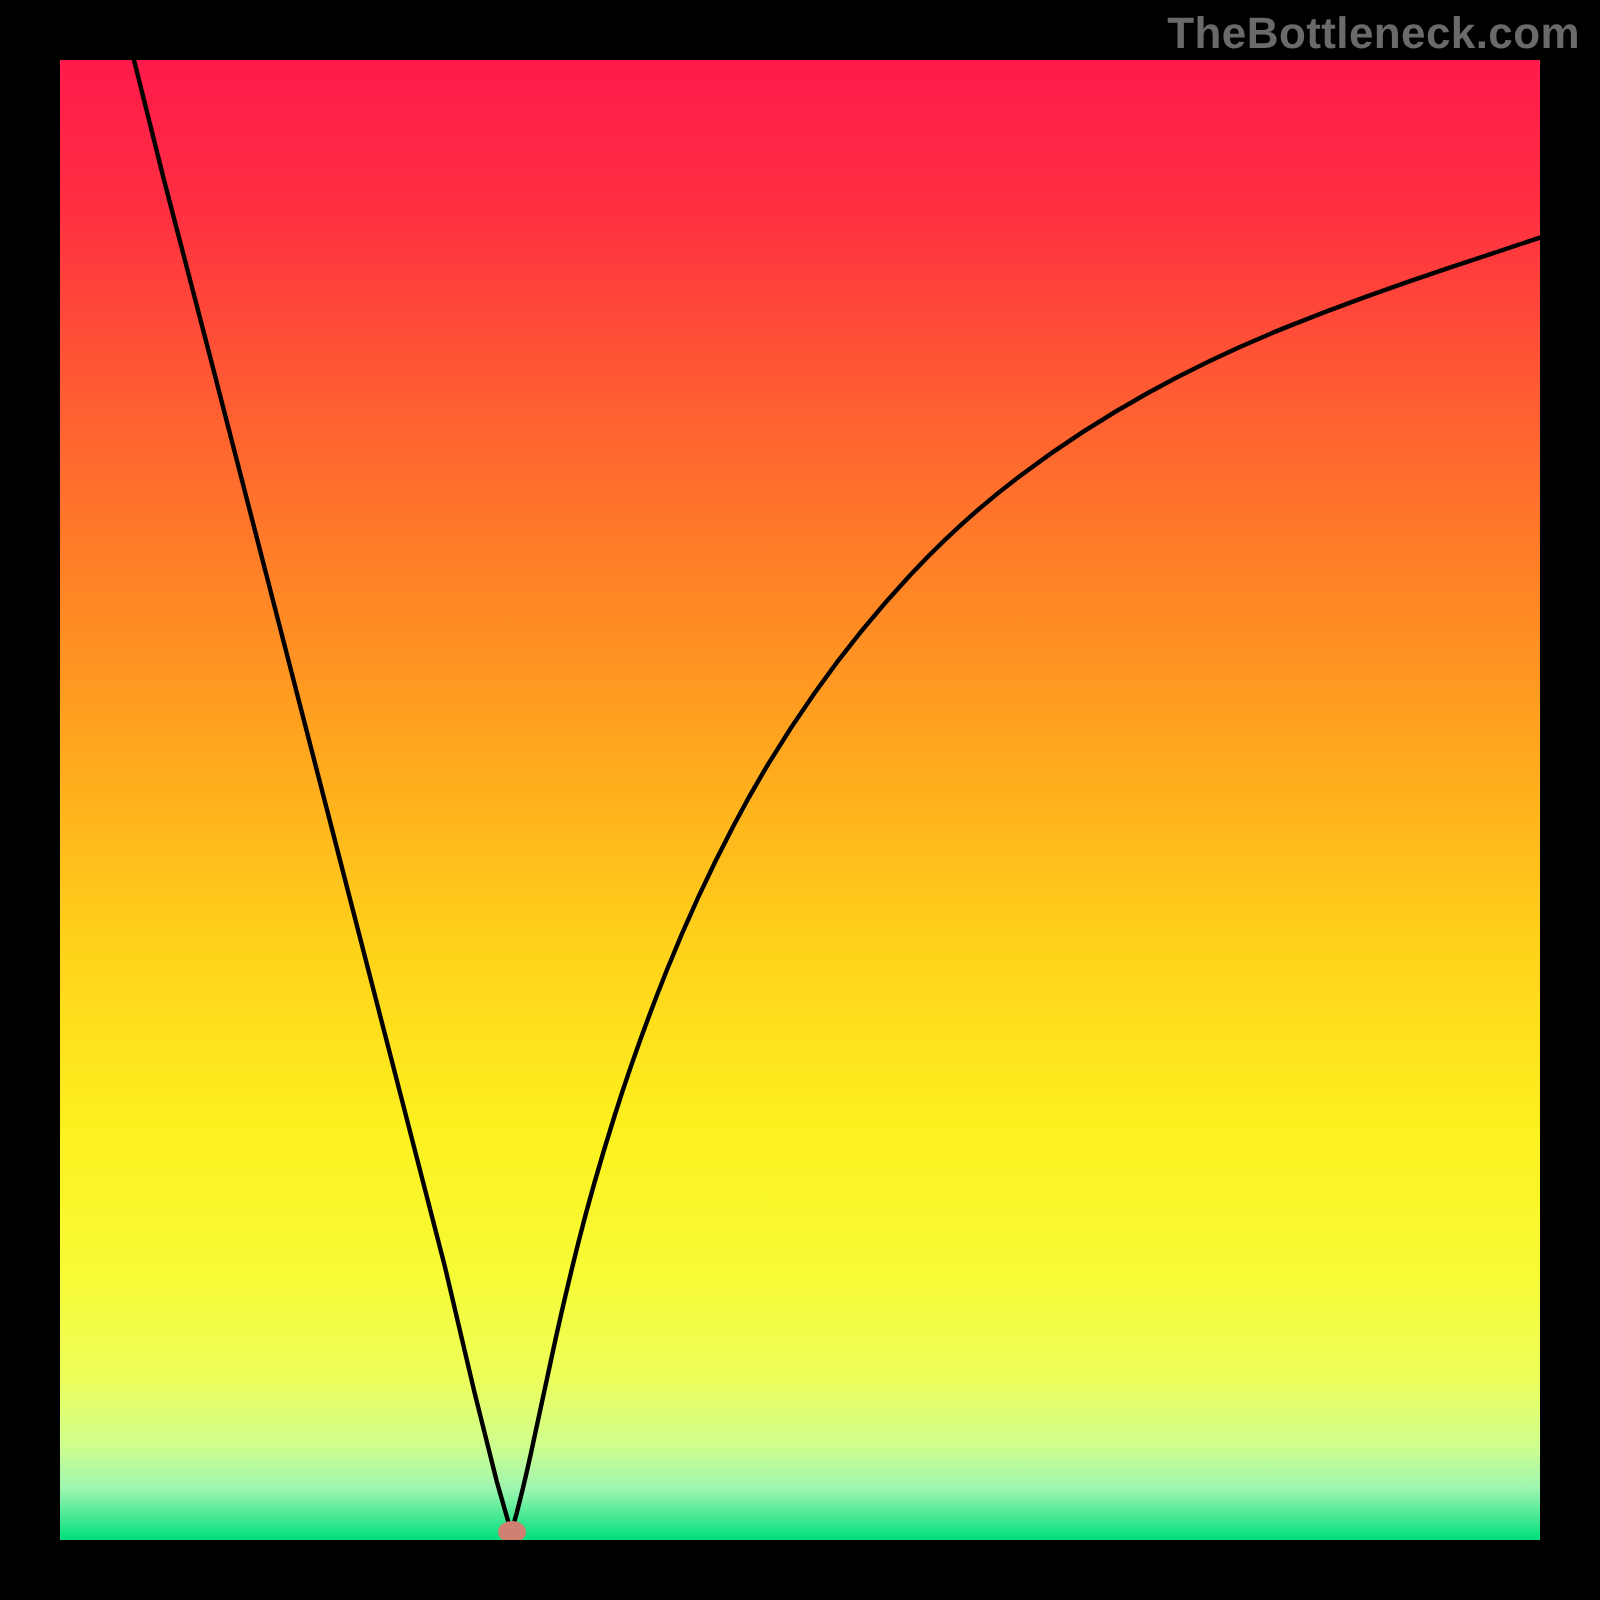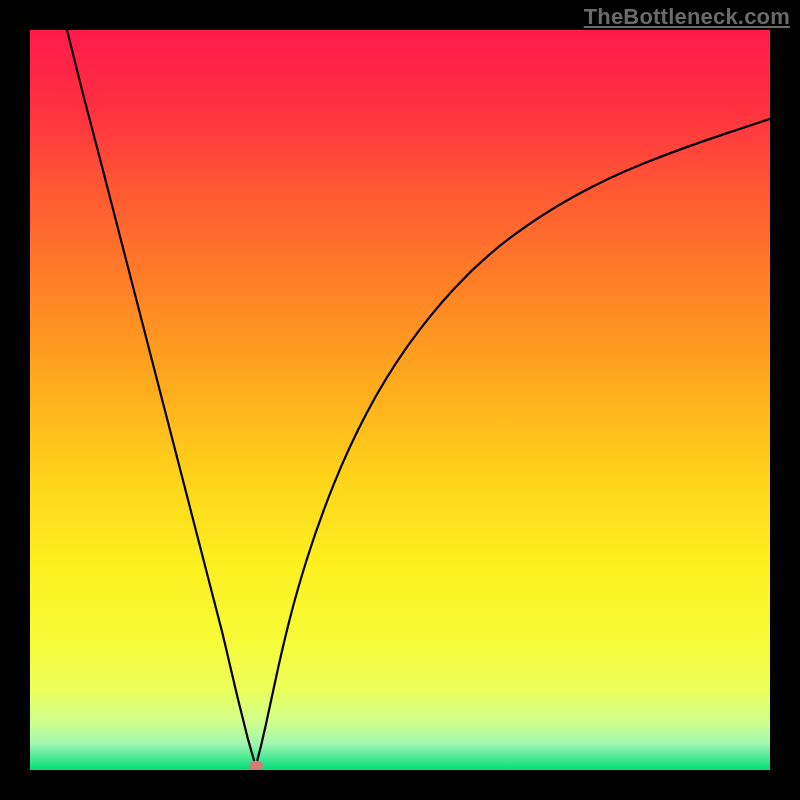--- a/index.html
+++ b/index.html
@@ -19,21 +19,20 @@
   .watermark {
     position: absolute;
     top: 4px;
     right: 10px;
     font-family: Arial, Helvetica, sans-serif;
     font-size: 22px;
     font-weight: 600;
     color: #6a6a6a;
     letter-spacing: 0.2px;
     z-index: 10;
-    text-decoration: underline;
   }
   .plot-area {
     position: absolute;
     left: 30px;
     top: 30px;
     width: 740px;
     height: 740px;
     overflow: hidden;
   }
   .gradient {

